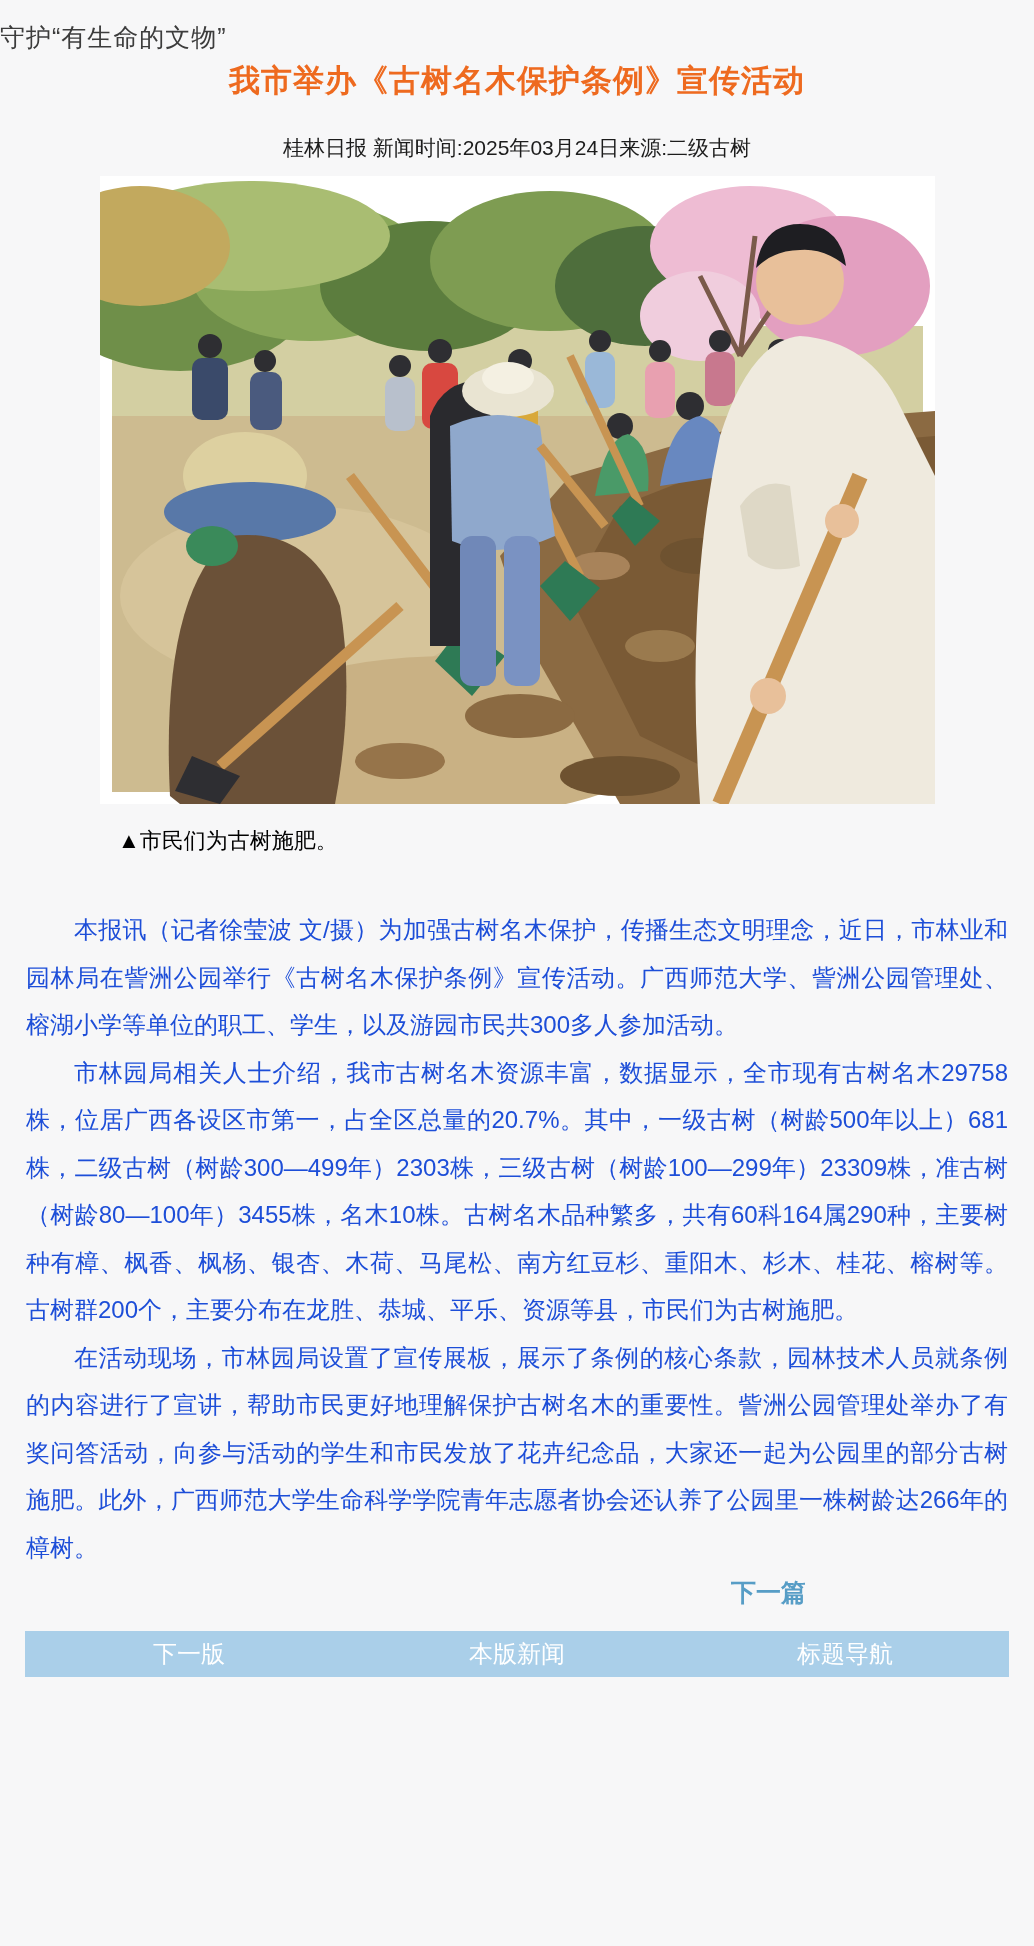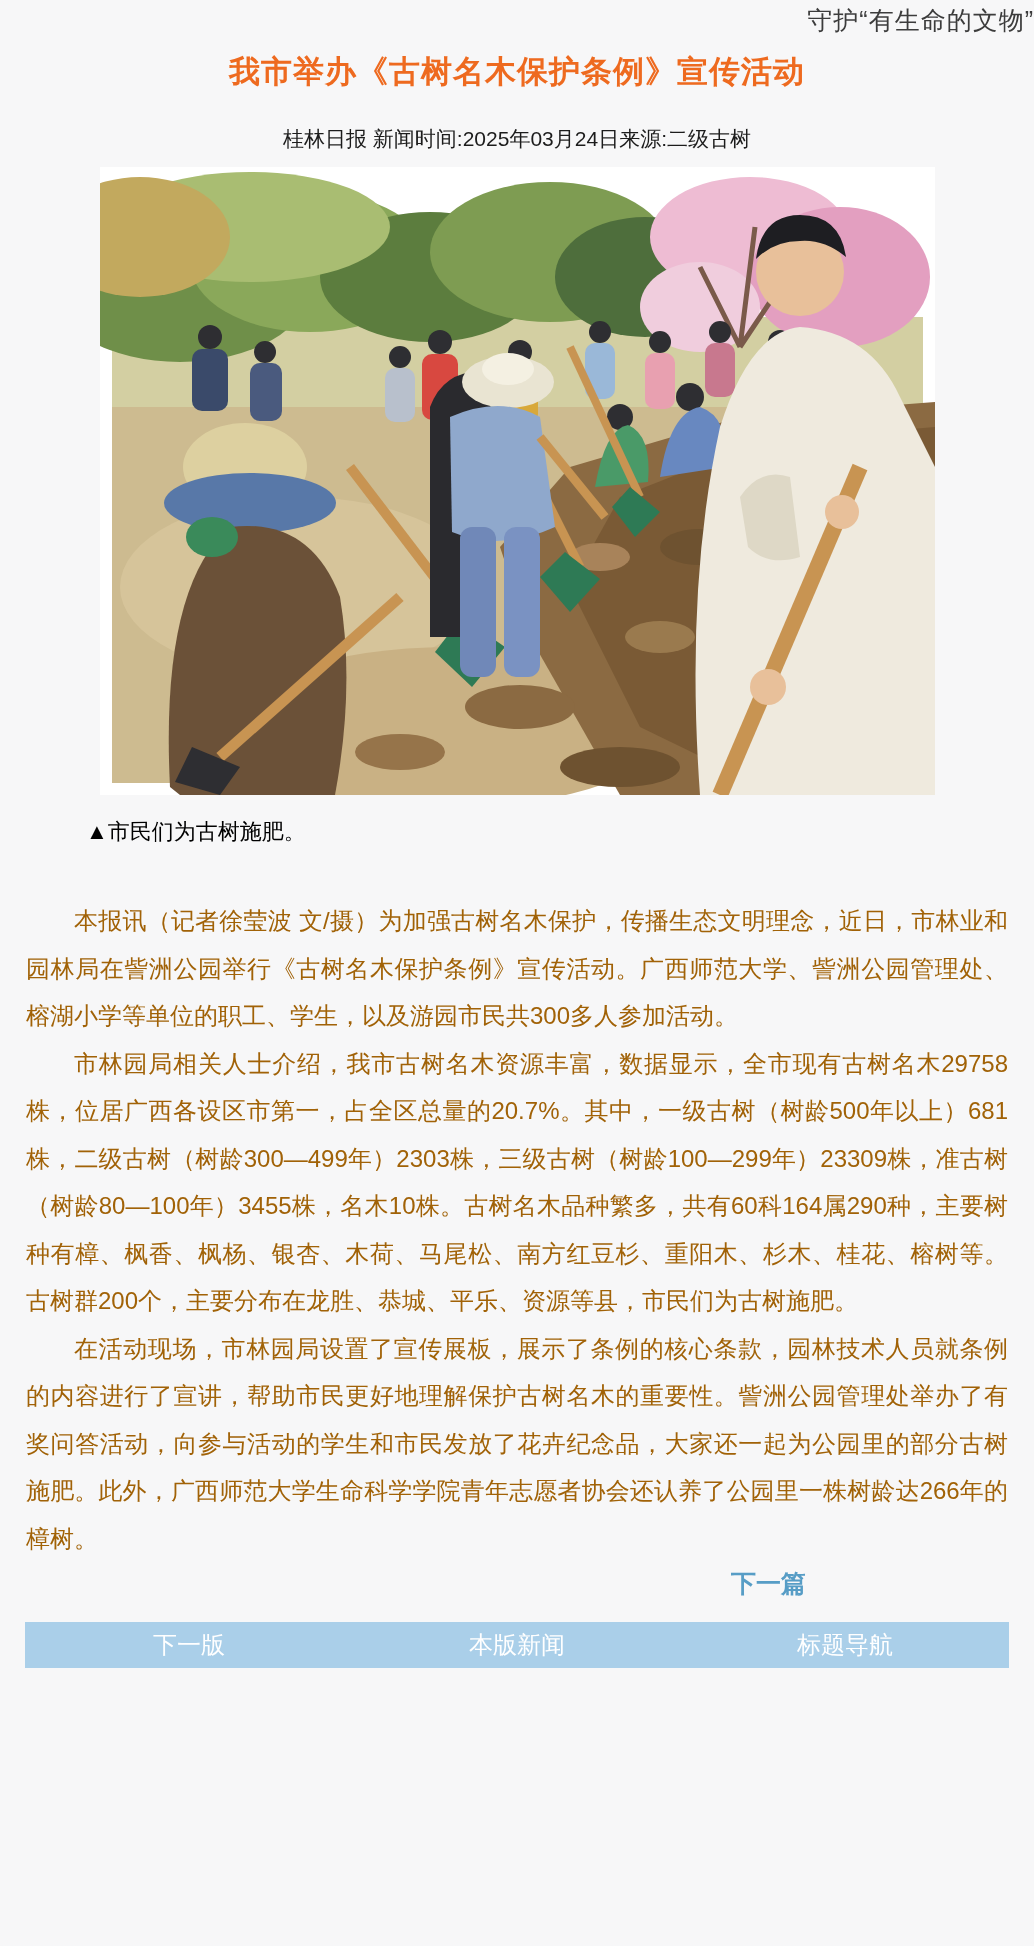--- a/index.html
+++ b/index.html
@@ -10,28 +10,28 @@
   }
   *{box-sizing:border-box;}
   html,body{margin:0;padding:0;}
   body{
     width:1034px;height:1946px;overflow:hidden;
     background:#f7f7f8;
     font-family:"Liberation Sans","DejaVu Sans",sans-serif;
     color:#141414;
   }
   .supertitle{
-    padding-top:4px;
-    text-align:right;
+    padding-top:21px;
+    text-align:left;
     font-size:25px;
     color:#3c3c3c;
     letter-spacing:1px;
   }
   .main-title{
-    margin-top:14px;
+    margin-top:6px;
     text-align:center;
     font-size:31px;
     font-weight:bold;
     color:var(--accent_orange,#ee6a1f);
     letter-spacing:1px;
   }
   .meta{
     margin-top:32px;
     display:flex;
     justify-content:center;
@@ -40,30 +40,30 @@
   }
   .photo-panel{
     margin:14px auto 0;
     width:835px;
     height:628px;
     background:#ffffff;
     overflow:hidden;
   }
   .photo-panel svg{display:block;width:100%;height:100%;}
   .caption{
-    margin:22px 0 0 86px;
+    margin:22px 0 0 118px;
     font-size:22px;
     color:#000;
   }
   .article{
     margin:50px 26px 0;
     font-size:24px;
     line-height:47.5px;
     text-align:justify;
-    color:#a16207;
+    color:#1d4ed8;
   }
   .article p{margin:0;text-indent:2em;}
   .next-link{
     margin-top:5px;
     margin-left:731px;
     display:inline-block;
     font-size:25px;
     font-weight:bold;
     color:var(--link_blue,#579dc6);
     cursor:pointer;

